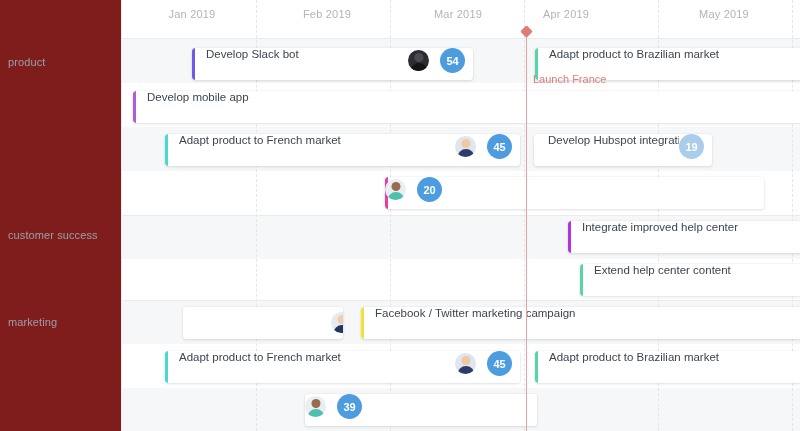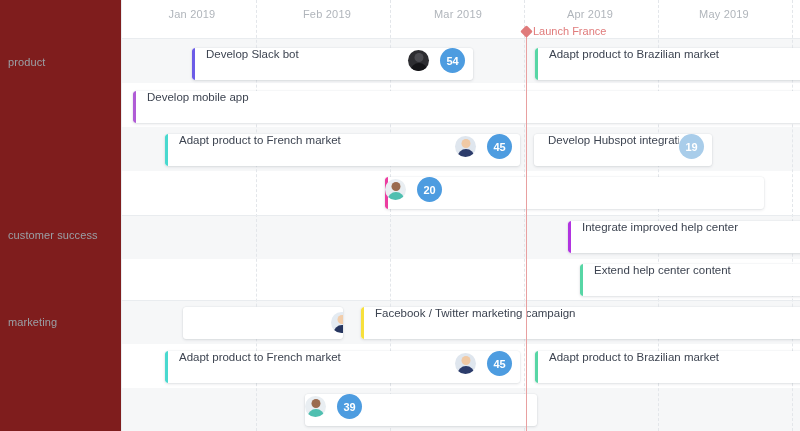--- a/index.html
+++ b/index.html
@@ -122,20 +122,21 @@
     transform: rotate(45deg);
     border-radius: 1.5px;
     z-index: 6;
   }
   .milestone-label {
     position: absolute;
     font-size: 11px;
     color: #e07b7b;
     white-space: nowrap;
     z-index: 6;
+    margin-top: 48px;
   }
 
   
   .task {
     position: absolute;
     height: 32px;
     background: #ffffff;
     border-radius: 3px;
     box-shadow: 0 1px 3px rgba(30,40,60,.13), 0 0 0 .5px rgba(30,40,60,.04);
     display: flex;
@@ -269,21 +270,21 @@
         <div class="vgrid" style="left: 402px;"></div>
         <div class="vgrid" style="left: 536px;"></div>
         <div class="vgrid" style="left: 670px;"></div>
       </div>
 
     <div class="header-strip">
       <div id="month-labels">
           <div class="month-cell" style="left: 2px;">Jan 2019</div>
           <div class="month-cell" style="left: 137px;">Feb 2019</div>
           <div class="month-cell" style="left: 268px;">Mar 2019</div>
-          <div class="month-cell" style="left: 400px;">Apr 2019</div>
+          <div class="month-cell" style="left: 376px;">Apr 2019</div>
           <div class="month-cell" style="left: 534px;">May 2019</div>
         </div>
     </div>
 
     <div id="milestone-layer">
         <div class="milestone-line" style="left: 404px;"></div>
         <div class="milestone-diamond" style="left: 399.5px; top: 27px;"></div>
         <div class="milestone-label" style="left: 411px; top: 25px;">Launch France</div>
       </div>
 

